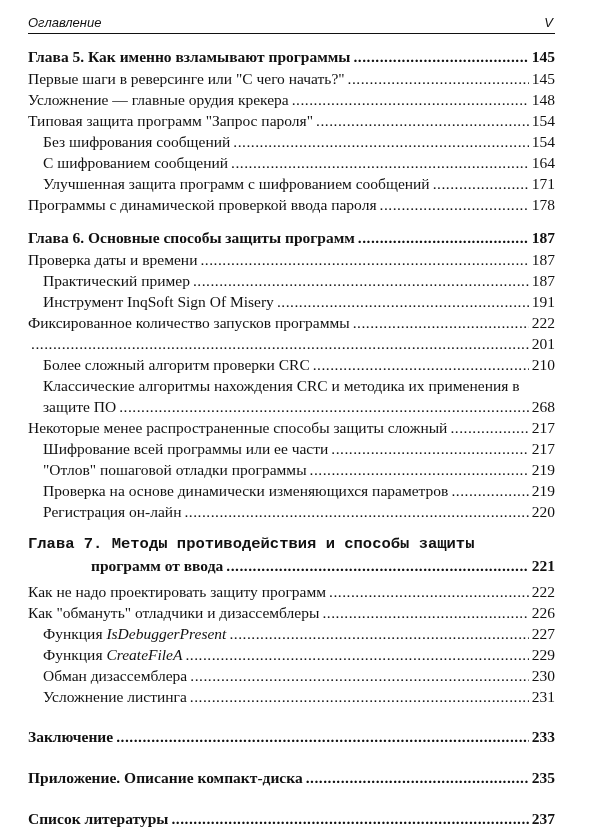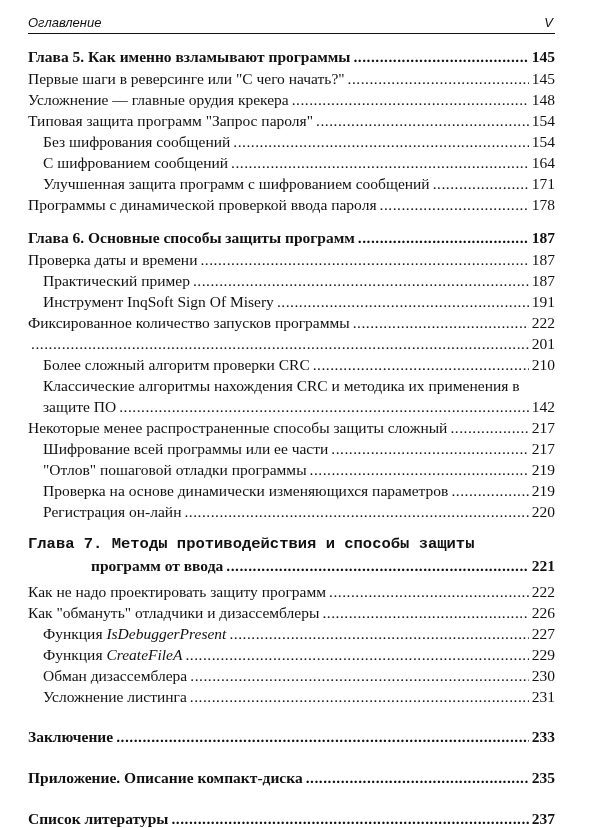--- a/index.html
+++ b/index.html
@@ -108,21 +108,21 @@
       </div>
     <div class="row ind">
         <span class="t">Более сложный алгоритм проверки CRC</span>
         <span class="dots"></span>
         <span class="p">210</span>
       </div>
     <div class="wrap1">Классические алгоритмы нахождения CRC и методика их применения в</div>
     <div class="row ind">
         <span class="t">защите ПО</span>
         <span class="dots"></span>
-        <span class="p">142</span>
+        <span class="p">268</span>
       </div>
     <div class="row">
         <span class="t">Некоторые менее распространенные способы защиты сложный</span>
         <span class="dots"></span>
         <span class="p">217</span>
       </div>
     <div class="row ind">
         <span class="t">Шифрование всей программы или ее части</span>
         <span class="dots"></span>
         <span class="p">217</span>

